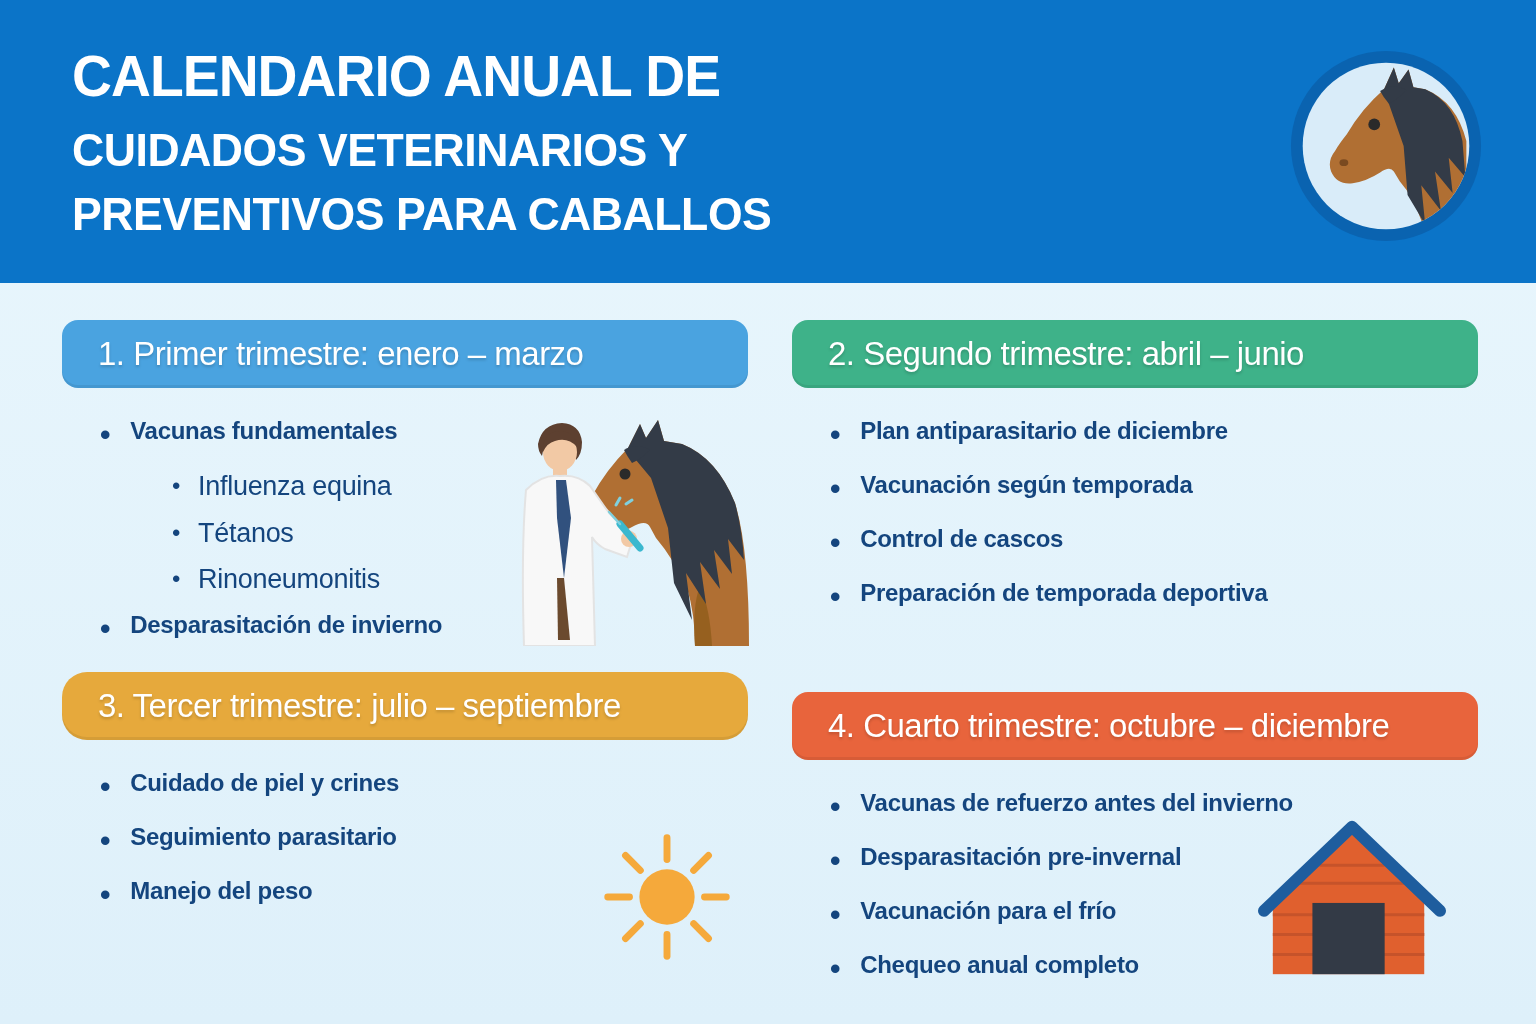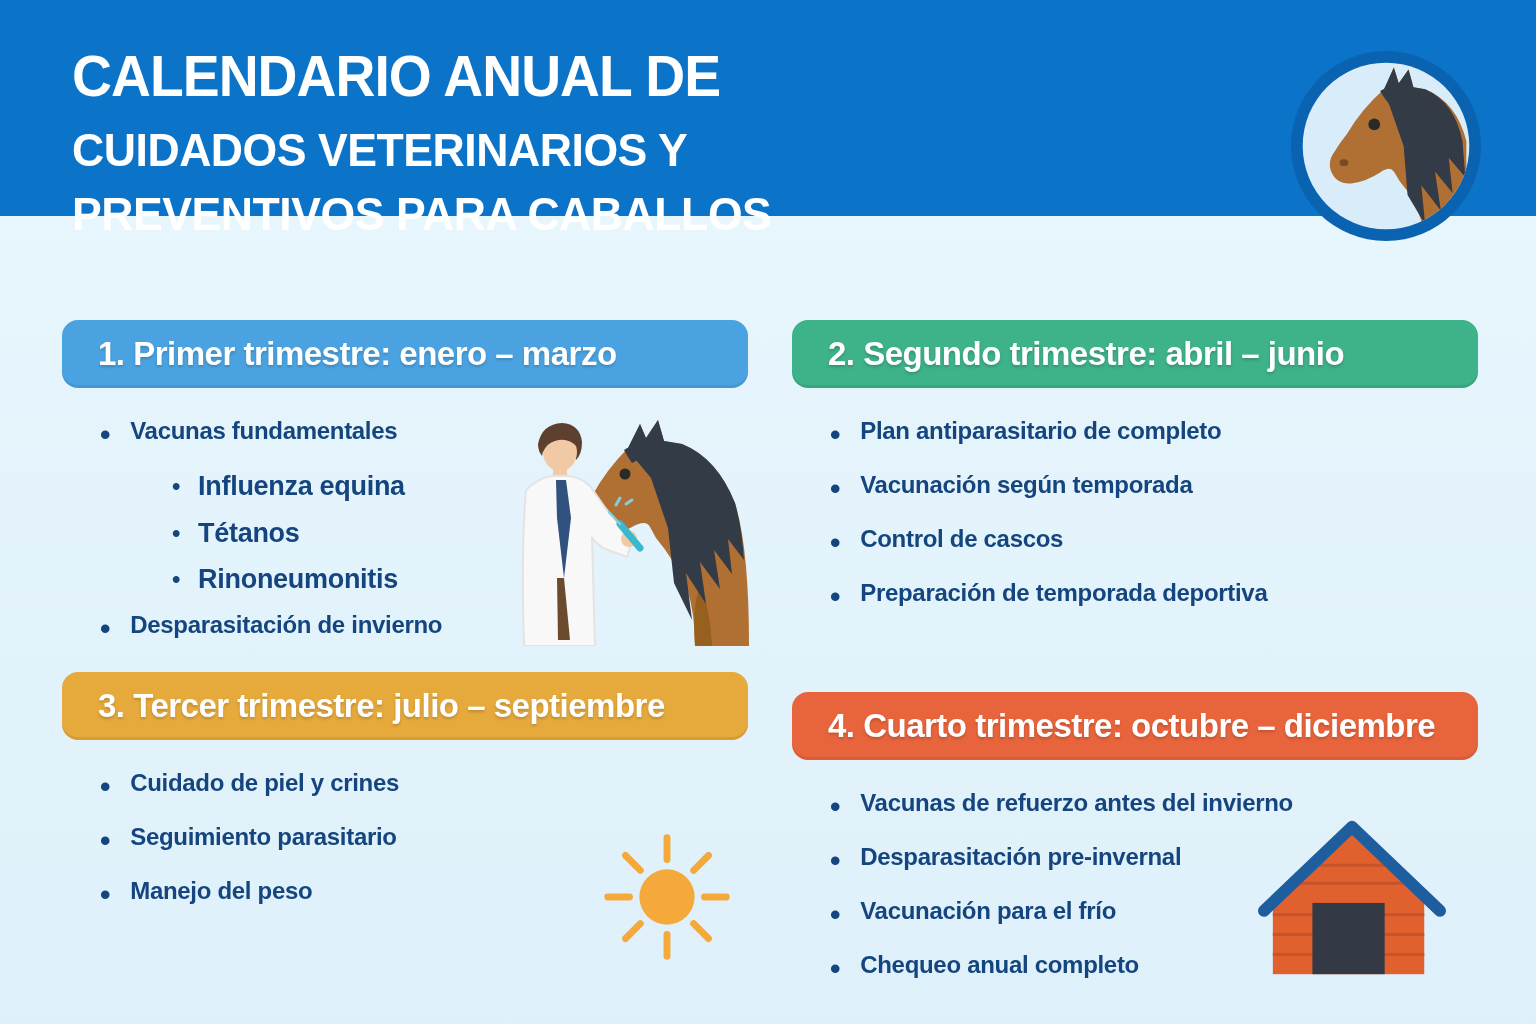--- a/index.html
+++ b/index.html
@@ -7,53 +7,53 @@
   body {
     font-family:"Liberation Sans", sans-serif;
     background:#e3f4fc;
     overflow:hidden;
     position:relative;
   }
   .canvas { position:absolute; inset:0; width:1536px; height:1024px;
     background:linear-gradient(180deg,#eaf7fd 0%,#def0fa 100%); }
 
   
-  .banner { position:absolute; left:0; top:0; width:1536px; height:216px;
+  .banner { position:absolute; left:0; top:0; width:1536px; height:283px;
     background:#0b74c8; }
   .title { position:absolute; left:72px; top:44px; color:#ffffff; font-weight:bold;
     transform:scaleX(0.97); transform-origin:left top; }
   .title .line1 { font-size:57px; letter-spacing:-1px; line-height:1.15; margin-bottom:8px; }
   .title .line2, .title .line3 { font-size:46px; letter-spacing:-0.5px; line-height:1.4; }
 
   .badge { position:absolute; left:1288px; top:48px; width:196px; height:196px; }
 
   
   .section { position:absolute; width:686px; z-index:2; }
   .sec-q1 { left:62px;  top:320px; }
   .sec-q2 { left:792px; top:320px; }
   .sec-q3 { left:62px;  top:672px; }
   .sec-q4 { left:792px; top:672px;margin-top:20px; }
 
   .section-header { height:68px; border-radius:16px; display:flex; align-items:center;
-    padding-left:36px; color:#ffffff; font-size:33px; font-weight:bold;
+    padding-left:36px; color:#ffffff; font-size:33px; font-weight:normal;
     letter-spacing:-0.5px; text-shadow:0 2px 3px rgba(0,0,0,0.18);
     box-shadow:inset 0 -3px 0 rgba(0,0,0,0.07); }
   .hdr-q1 { background:#4aa3e0; }
   .hdr-q2 { background:#3eb289; }
-  .hdr-q3 { background:#e6a93c; }
+  .hdr-q3 { background:#e6a93c;border-radius:25px; }
   .hdr-q4 { background:#e8643c; }
 
   ul { list-style:none; }
   .main-list { margin-top:30px; padding-left:38px; }
   .main-item { display:flex; align-items:flex-start; font-size:24px; font-weight:bold;
     color:#14457e; letter-spacing:-0.3px; margin-bottom:21px; line-height:1.1; }
   .main-item::before { content:"•"; margin-right:20px; font-size:30px; line-height:1.1; }
   .item-block { margin-bottom:0; }
   .sub-list { margin:16px 0 14px 72px; }
-  .sub-item { display:flex; align-items:flex-start; font-size:27px; font-weight:bold;
+  .sub-item { display:flex; align-items:flex-start; font-size:27px; font-weight:normal;
     color:#14457e; letter-spacing:-0.3px; margin-bottom:17px; line-height:1.1; }
   .sub-item::before { content:"•"; margin-right:18px; font-size:24px; line-height:1.2; }
 
   
   .illus { position:absolute; z-index:1; }
   .illus-vet  { left:496px; top:408px; width:268px; height:238px; }
   .illus-sun  { left:588px; top:818px; width:158px; height:158px; }
   .illus-barn { left:1258px; top:815px; width:188px; height:165px; }
 </style>
 </head>
@@ -95,21 +95,21 @@
           <li class="sub-item">Rinoneumonitis</li>
         </ul>
       </li>
       <li class="main-item">Desparasitación de invierno</li>
     </ul>
   </section>
 
   <section class="section sec-q2">
     <div class="section-header hdr-q2">2. Segundo trimestre: abril – junio</div>
     <ul class="main-list">
-      <li class="main-item">Plan antiparasitario de completo</li>
+      <li class="main-item">Plan antiparasitario de diciembre</li>
       <li class="main-item">Vacunación según temporada</li>
       <li class="main-item">Control de cascos</li>
       <li class="main-item">Preparación de temporada deportiva</li>
     </ul>
   </section>
 
   <section class="section sec-q3">
     <div class="section-header hdr-q3">3. Tercer trimestre: julio – septiembre</div>
     <ul class="main-list">
       <li class="main-item">Cuidado de piel y crines</li>

